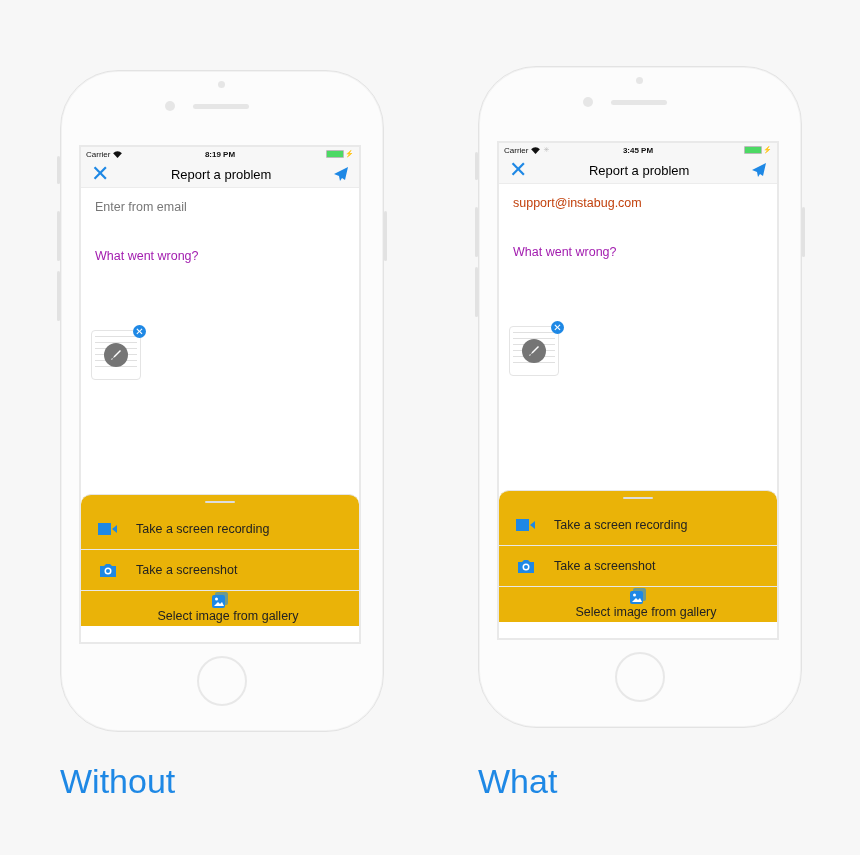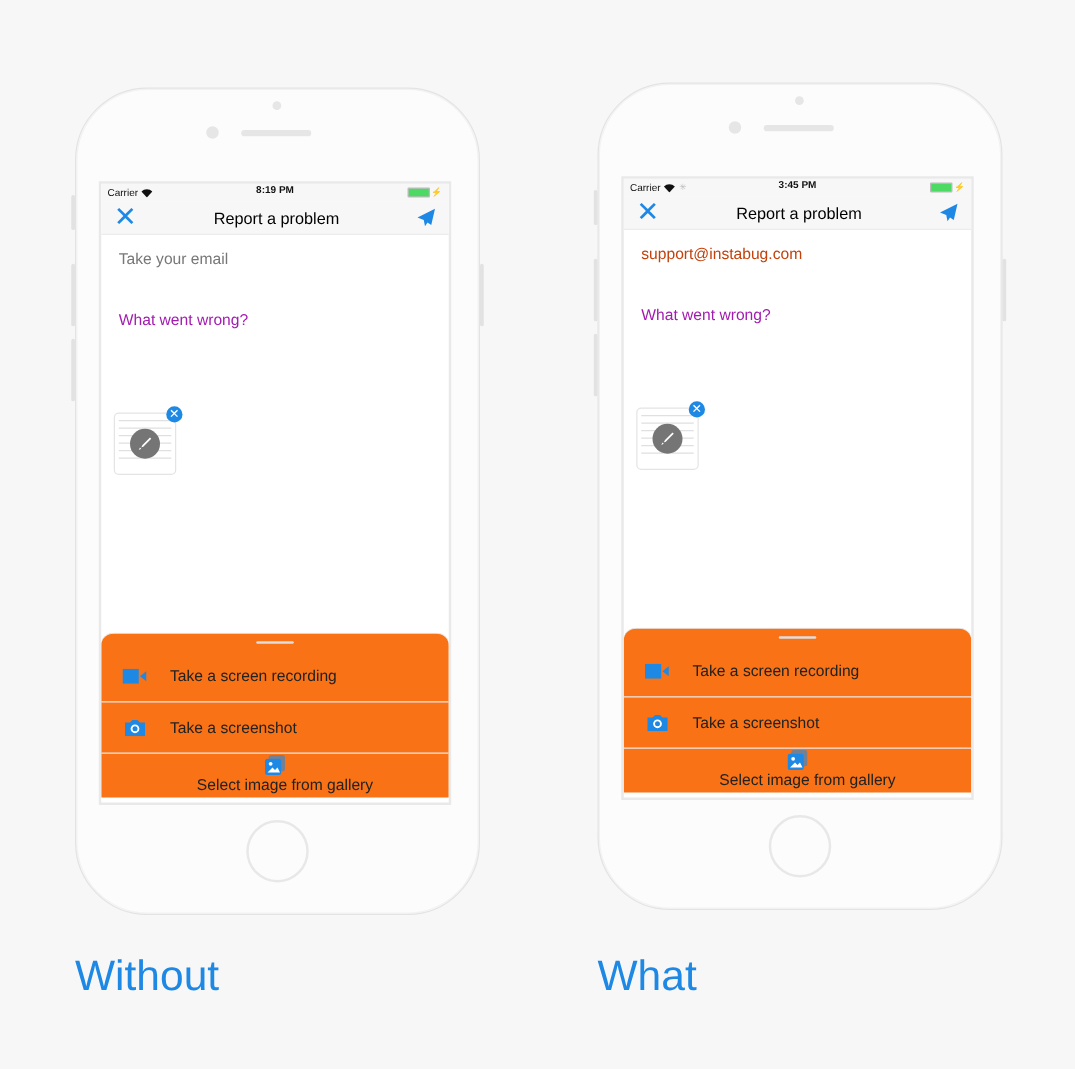--- a/index.html
+++ b/index.html
@@ -6,38 +6,38 @@
   body{width:860px;height:855px;background:#f7f7f7;position:relative;overflow:hidden;font-family:"Liberation Sans",sans-serif;}
   .phone{position:absolute;width:322px;height:660px;background:#fcfcfc;border:1px solid #e3e3e3;border-radius:58px;box-shadow:inset 0 0 0 1px #f2f2f2;}
   .phone.left{left:60px;top:70px;}
   .phone.right{left:478px;top:66px;}
   .sidebtn{position:absolute;width:3px;background:#e2e2e2;border-radius:2px;}
   .speaker-dot{position:absolute;left:157px;top:10px;width:7px;height:7px;border-radius:50%;background:#e6e6e6;}
   .cam{position:absolute;left:104px;top:30px;width:10px;height:10px;border-radius:50%;background:#e6e6e6;}
   .speaker{position:absolute;left:132px;top:33px;width:56px;height:5px;border-radius:3px;background:#e6e6e6;}
   .home{position:absolute;left:136px;top:585px;width:46px;height:46px;border-radius:50%;border:2px solid #e8e8e8;}
   .screen{position:absolute;left:18px;top:74px;width:282px;height:499px;background:#fff;border:2px solid #e9e9e9;box-sizing:border-box;overflow:hidden;}
-  .status{height:14px;background:#f7f7f7;display:flex;justify-content:space-between;padding:0 5px;font-size:8px;color:#111;position:relative;}
+  .status{height:14px;background:#f7f7f7;display:flex;align-items:center;justify-content:space-between;padding:0 5px;font-size:8px;color:#111;position:relative;}
   .status .time{position:absolute;left:50%;transform:translateX(-50%);font-weight:bold;}
   .status .left-part{display:flex;align-items:center;gap:3px;}
   .battery{display:flex;align-items:center;gap:1px;}
   .battery .cell{width:16px;height:6px;background:#4cd964;border:1px solid #bbb;border-radius:1px;}
   .navbar{height:26px;background:#f7f7f7;display:flex;align-items:center;justify-content:space-between;padding:0 10px;border-bottom:1px solid #ececec;}
   .navbar .title{font-size:13px;color:#000000;}
   .close{color:#1e88e5;font-size:22px;line-height:1;cursor:pointer;}
   .send{width:16px;height:16px;cursor:pointer;}
   .field{font-size:12.5px;padding:0 14px;}
   .email{margin-top:12px;color:#777;}
   .email.filled{color:#c2410c;}
   .wrong{margin-top:35px;color:#a21caf;}
   .thumb{position:absolute;left:10px;top:183px;width:48px;height:48px;border:1px solid #e4e4e4;border-radius:4px;background:#fff;overflow:hidden;}
   .thumb .line{height:1px;background:#e0e0e0;margin:5px 3px 0 3px;}
   .thumb .edit{position:absolute;left:12px;top:12px;width:24px;height:24px;border-radius:50%;background:#757575;display:flex;align-items:center;justify-content:center;}
   .thumb-x{position:absolute;left:52px;top:178px;width:13px;height:13px;border-radius:50%;background:#1e88e5;color:#fff;font-size:10px;line-height:13px;text-align:center;cursor:pointer;}
-  .sheet{position:absolute;left:0;right:0;bottom:4px;height:131px;border-top:1px solid #e5e5e5;border-radius:10px 10px 0 0;background:#f97316;}
+  .sheet{position:absolute;left:0;right:0;bottom:16px;height:131px;border-top:1px solid #e5e5e5;border-radius:10px 10px 0 0;background:#eab308;}
   .grabber{width:30px;height:2px;background:#ddd;border-radius:2px;margin:6px auto 0;}
   .row{height:40px;display:flex;align-items:center;padding-left:16px;border-bottom:1px solid #e8e8e8;font-size:12.5px;color:#222;cursor:pointer;}
   .row:last-child{border-bottom:none;flex-direction:column;}
   .row .ico{width:22px;height:18px;margin-right:17px;display:flex;align-items:center;justify-content:center;}
   .row:first-of-type{margin-top:0;}
   .caption{position:absolute;top:762px;font-size:34px;color:#1e88e5;width:322px;}
 </style>
 </head>
 <body>
 
@@ -63,21 +63,21 @@
           <span style="font-size:7px">⚡</span>
         </span>
     </div>
     <div class="navbar">
       <span class="close">✕</span>
       <span class="title">Report a problem</span>
       <svg class="send" viewBox="0 0 16 16">
           <path d="M15 1L1 8l5 2 1 5 2-3 3 2z" fill="#1e88e5"></path>
         </svg>
     </div>
-    <div class="field email">Take your email</div>
+    <div class="field email">Enter from email</div>
     <div class="field wrong">What went wrong?</div>
     <div class="thumb">
       <div class="line"></div>
         <div class="line"></div>
         <div class="line"></div>
         <div class="line"></div>
         <div class="line"></div>
         <div class="line"></div>
       <div class="edit">
           <svg width="12" height="12" viewBox="0 0 12 12">

